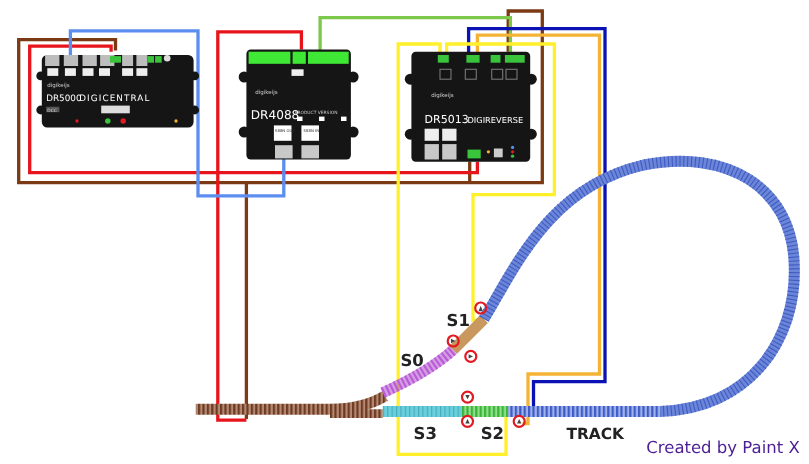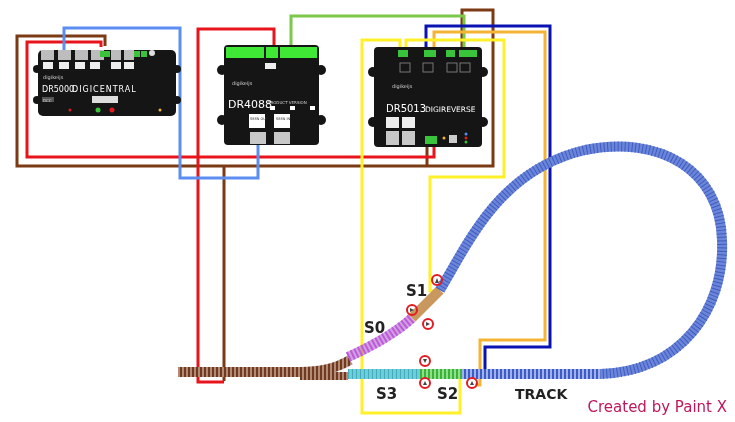--- a/index.html
+++ b/index.html
@@ -1,21 +1,21 @@
 <!DOCTYPE html>
 <html><head>
 <meta charset="utf-8">
 <style>
   html, body { margin: 0; padding: 0; background: #ffffff; }
   #stage { position: relative; width: 735px; height: 422px; overflow: hidden; background: #fff; font-family: "Liberation Sans", sans-serif; }
   svg { position: absolute; left: 0; top: 0; }
   .lbl { font-family: "DejaVu Sans", sans-serif; font-weight: bold; fill: #222; }
   .dev-title { font-family: "DejaVu Sans", sans-serif; fill: #ffffff; }
   .dev-small { font-family: "DejaVu Sans", sans-serif; fill: #cfcfcf; }
-  .credit { position: absolute; right: 8px; top: 398px; font-family: "DejaVu Sans", sans-serif; font-size: 15px; color: #be185d; }
+  .credit { position: absolute; right: 8px; top: 398px; font-family: "DejaVu Sans", sans-serif; font-size: 15px; color: #4c1d95; }
 </style>
 </head>
 <body>
 
 <div id="stage">
 <svg width="735" height="422" viewBox="0 0 735 422">
   <defs>
     <pattern id="tiesBrown" width="4" height="10" patternUnits="userSpaceOnUse">
       <rect width="4" height="10" fill="#b58a74"></rect>
       <rect width="2" height="10" fill="#6e3a22"></rect>

